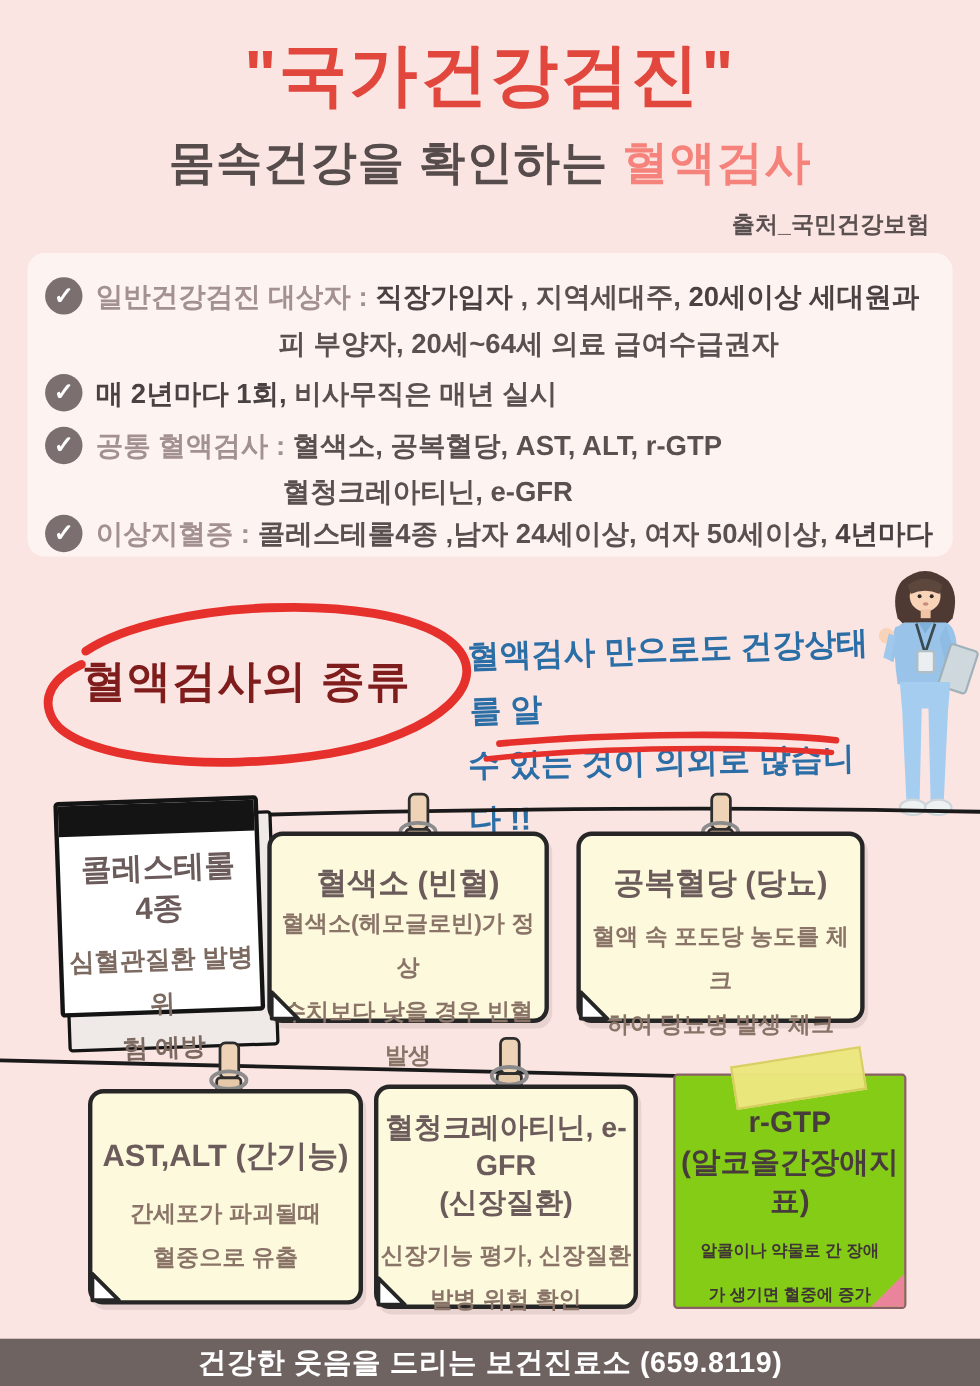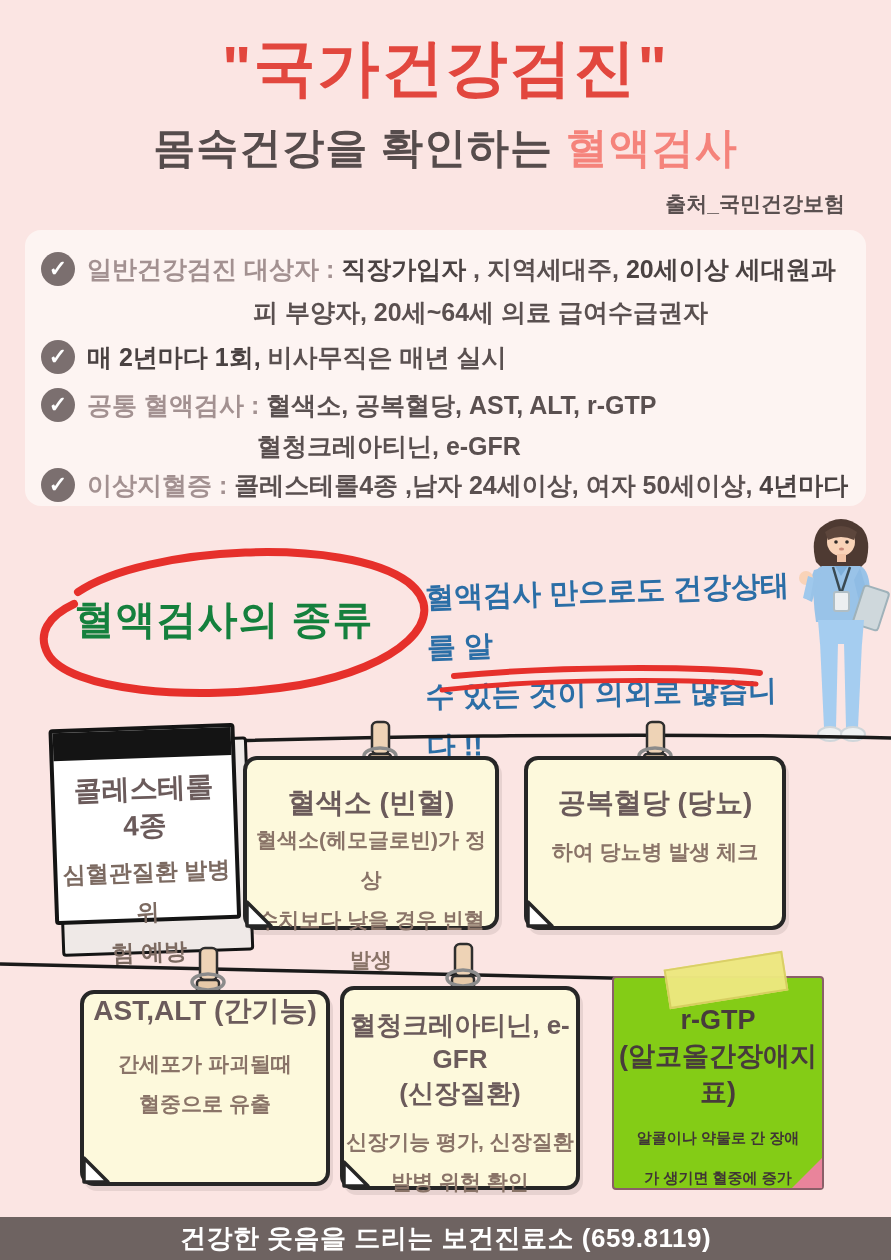--- a/index.html
+++ b/index.html
@@ -34,21 +34,21 @@
   }
   .lbl{color:#a39191;font-weight:600;}
   .drk{color:#5a5050;font-weight:600;}
   .b{color:#4a4242;font-weight:800;}
   
   .badge-wrap{position:absolute;left:16px;top:540px;width:416px;height:158px;}
   .badge-wrap svg{position:absolute;left:0;top:0;}
   .badge-text{
     position:absolute;left:0;top:0;width:100%;height:100%;
     display:flex;align-items:center;justify-content:center;
-    font-size:40px;font-weight:800;color:#15803d;letter-spacing:1px;
+    font-size:40px;font-weight:800;color:#7f1d1d;letter-spacing:1px;
   }
   .blue-note{
     position:absolute;left:426px;top:566px;width:372px;
     color:#2b6ea6;font-weight:800;font-size:29px;line-height:50px;
   }
   .blue-note .l1{display:block;transform:rotate(-2deg);}
   .blue-note .l2{display:block;transform:rotate(-1deg);margin-top:2px;}
   .underline-red{position:absolute;left:438px;top:664px;}
   
   .line-svg{position:absolute;pointer-events:none;}
@@ -210,20 +210,21 @@
       <div>수치보다 낮을 경우 빈혈 발생</div>
     </div>
     <svg class="fold" width="30" height="30" viewBox="0 0 30 30">
       <path d="M3 3 L3 27 L27 27 Z" fill="#ffffff" stroke="#262626" stroke-width="3.5" stroke-linejoin="round"></path>
     </svg>
   </div>
 
   <div class="note" style="left:524px;top:756px;width:262px;height:174px;">
     <div class="note-title" style="margin-top:26px;">공복혈당 (당뇨)</div>
     <div class="note-body" style="margin-top:12px;">
+      <div>혈액 속 포도당 농도를 체크</div>
       <div>하여 당뇨병 발생 체크</div>
     </div>
     <svg class="fold" width="30" height="30" viewBox="0 0 30 30">
       <path d="M3 3 L3 27 L27 27 Z" fill="#ffffff" stroke="#262626" stroke-width="3.5" stroke-linejoin="round"></path>
     </svg>
   </div>
 
   <svg class="line-svg" style="left:0;top:950px;" width="700" height="36" viewBox="0 0 700 36">
     <path d="M 0 14 C 250 20 520 26 700 30" fill="none" stroke="#1a1a1a" stroke-width="3.5"></path>
   </svg>
@@ -232,21 +233,21 @@
     <rect x="9" y="34" width="22" height="36" rx="3" fill="#e6c9a8" stroke="#2e2e2e" stroke-width="2.5"></rect>
     <ellipse cx="20" cy="36" rx="16" ry="8" fill="none" stroke="#8b8b8b" stroke-width="3.5"></ellipse>
   </svg>
   <svg class="pin" style="left:443px;top:942px;" viewBox="0 0 40 74">
     <rect x="12" y="2" width="17" height="32" rx="5" fill="#eed3b6" stroke="#2e2e2e" stroke-width="2.5"></rect>
     <rect x="9" y="34" width="22" height="36" rx="3" fill="#e6c9a8" stroke="#2e2e2e" stroke-width="2.5"></rect>
     <ellipse cx="20" cy="36" rx="16" ry="8" fill="none" stroke="#8b8b8b" stroke-width="3.5"></ellipse>
   </svg>
 
   <div class="note" style="left:80px;top:990px;width:250px;height:196px;">
-    <div class="note-title" style="">AST,ALT (간기능)</div>
+    <div class="note-title" style="margin-top:40px;">AST,ALT (간기능)</div>
     <div class="note-body" style="margin-top:16px;">
       <div>간세포가 파괴될때</div>
       <div>혈중으로 유출</div>
     </div>
     <svg class="fold" width="30" height="30" viewBox="0 0 30 30">
       <path d="M3 3 L3 27 L27 27 Z" fill="#ffffff" stroke="#262626" stroke-width="3.5" stroke-linejoin="round"></path>
     </svg>
   </div>
 
   <div class="note" style="left:340px;top:986px;width:240px;height:204px;">

